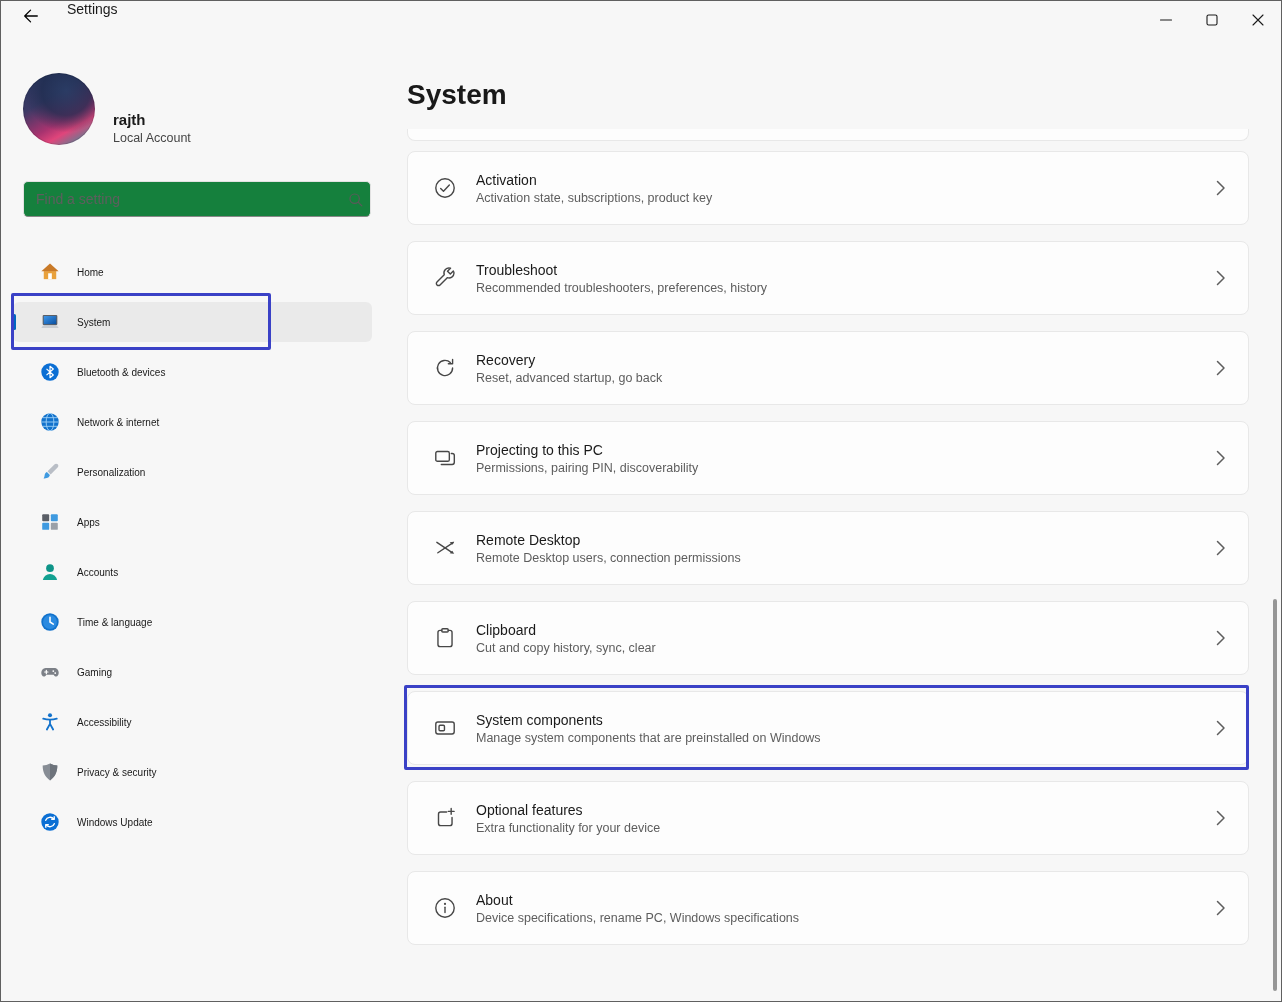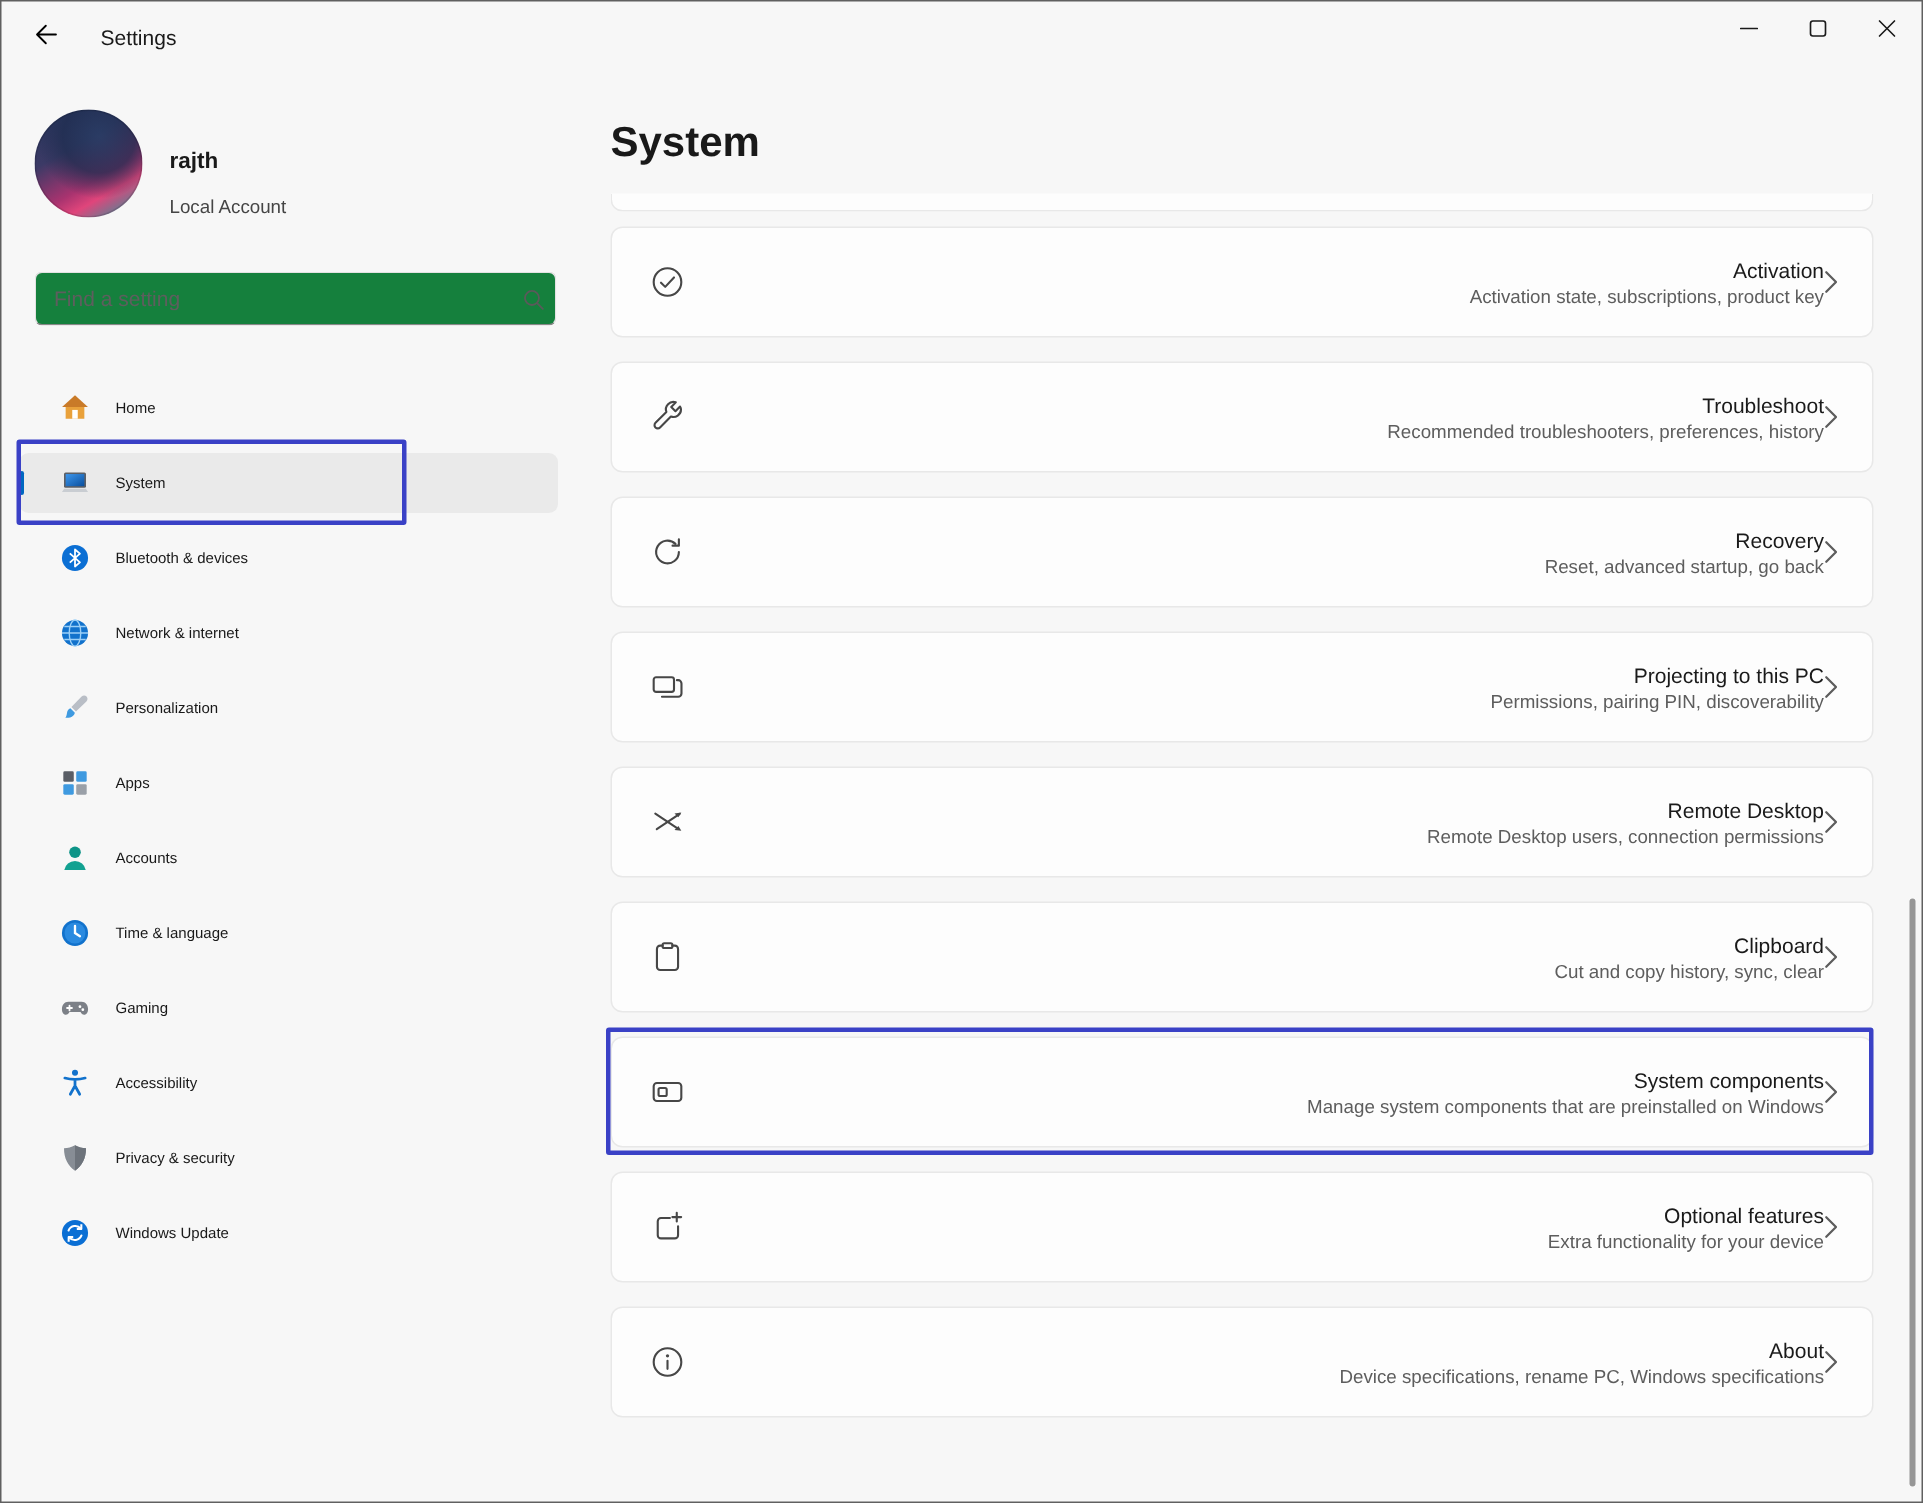--- a/index.html
+++ b/index.html
@@ -1,36 +1,36 @@
 <!DOCTYPE html>
 <html><head>
 <meta charset="utf-8">
 <style>
   * { margin:0; padding:0; box-sizing:border-box; font-family:"Liberation Sans", sans-serif; }
   html,body { width:1282px; height:1002px; }
   body { position:relative; background:#f7f7f7; overflow:hidden; border:1px solid #606060; }
 
   
-  .titlebar { position:absolute; top:0; left:0; right:0; height:48px; display:flex; align-items:center; }
+  .titlebar { position:absolute; top:0; left:0; right:0; height:48px; display:flex; }
   .back-btn { width:40px; height:34px; margin-left:10px; display:flex; align-items:center; justify-content:center; border-radius:6px; cursor:pointer; }
   .titlebar-title { font-size:14px; color:#1a1a1a; margin-left:16px; }
   .win-controls { position:absolute; top:0; right:0; display:flex; }
   .win-btn { width:46px; height:40px; display:flex; align-items:center; justify-content:center; cursor:pointer; color:#1a1a1a; }
 
   
   .sidebar { position:absolute; top:48px; left:0; width:390px; bottom:0; }
   .user { position:absolute; top:24px; left:22px; display:flex; align-items:flex-end; gap:18px; }
   .avatar { width:72px; height:72px; border-radius:50%;
     background:
       radial-gradient(circle at 60% 25%, rgba(40,60,100,.9) 0%, rgba(30,45,80,.75) 35%, rgba(0,0,0,0) 60%),
       linear-gradient(150deg, #28365c 5%, #3c3a66 35%, #a8336f 62%, #e0457b 74%, #0fa3a3 100%);
     box-shadow: inset 0 0 0 1px rgba(0,0,0,.12); }
   .user-text { display:flex; flex-direction:column; gap:3px; }
   .user-name { font-size:15px; font-weight:700; color:#1a1a1a; }
-  .user-type { font-size:12.5px; color:#454545;margin-top:12px; }
+  .user-type { font-size:12.5px; color:#454545; }
 
   .search-box { position:absolute; top:132px; left:22px; width:348px; height:36px; background:#15803d;
     border:1px solid #e2e2e2; border-bottom-color:#888888; border-radius:5px; display:flex; align-items:center; }
   .search-box input { flex:1; border:none; outline:none; background:transparent; font-size:14px; color:#1a1a1a; padding:0 8px 0 12px; font-family:"Liberation Sans",sans-serif; }
   .search-box input::placeholder { color:#5e5e5e; }
   .search-icon { width:30px; display:flex; justify-content:center; align-items:center; }
 
   .nav { position:absolute; top:203px; left:0; right:0; }
   .nav-item { position:relative; width:359px; height:40px; margin:0 0 10px 12px; display:flex; align-items:center;
     padding-left:26px; gap:16px; border-radius:6px; font-size:10px; color:#191919; cursor:pointer; }
@@ -39,21 +39,21 @@
   .nav-icon { width:22px; height:22px; display:flex; align-items:center; justify-content:center; }
   .nav-icon svg { width:22px; height:22px; }
 
   
   .main { position:absolute; top:48px; left:390px; right:0; bottom:0; }
   .page-title { position:absolute; top:30px; left:16px; font-size:28px; font-weight:600; color:#191919; }
 
   .cards { position:absolute; top:80px; left:16px; width:842px; }
   .card-partial { height:12px; background:#fdfdfd; border:1px solid #e8e8e8; border-top:none; border-radius:0 0 8px 8px; margin-bottom:10px; }
   .card { display:flex; align-items:center; height:74px; background:#fdfdfd; border:1px solid #e8e8e8; border-radius:8px;
-    margin-bottom:16px; padding:0 20px 0 24px; cursor:pointer;text-align:right; }
+    margin-bottom:16px; padding:0 20px 0 24px; cursor:pointer; }
   .card-icon { width:26px; height:26px; flex:0 0 26px; color:#474747; display:flex; align-items:center; justify-content:center; }
   .card-icon svg { width:26px; height:26px; }
   .card-text { margin-left:18px; flex:1; display:flex; flex-direction:column; gap:3px; }
   .card-title { font-size:14px; color:#1a1a1a; }
   .card-sub { font-size:12.5px; color:#5d5d5d; }
   .chevron { width:12px; height:16px; color:#5d5d5d; display:flex; align-items:center; }
 
   
   .annotation { position:absolute; border:3px solid #3a41c6; border-radius:2px; pointer-events:none; z-index:5; }
   #anno-system { left:10px; top:292px; width:260px; height:57px; }

